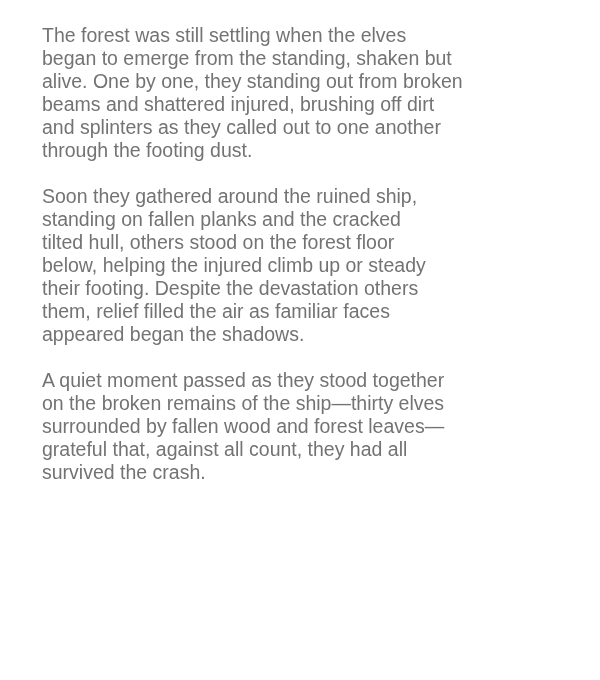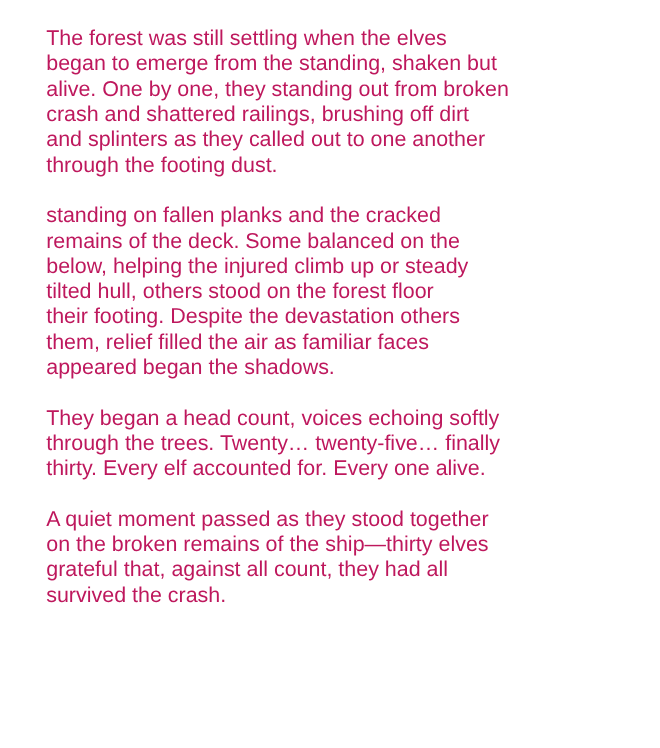--- a/index.html
+++ b/index.html
@@ -5,50 +5,46 @@
     html, body { margin: 0; padding: 0; background: #ffffff; }
     body { width: 600px; height: 680px; overflow: hidden; }
     .page {
       position: relative;
       width: 600px; height: 680px;
       box-sizing: border-box;
       padding: 24px 0 0 42px;
       font-family: "Liberation Sans", sans-serif;
       font-size: 19.5px;
       line-height: 23px;
-      color: #be185d;
+      color: #737373;
     }
     .para { margin: 0 0 23px 0; }
     .line { display: block; white-space: nowrap; }
   </style>
 </head>
 <body>
 
 <div class="page">
   <p class="para">
     <span class="line">The forest was still settling when the elves</span>
     <span class="line">began to emerge from the standing, shaken but</span>
     <span class="line">alive. One by one, they standing out from broken</span>
-    <span class="line">crash and shattered railings, brushing off dirt</span>
+    <span class="line">beams and shattered injured, brushing off dirt</span>
     <span class="line">and splinters as they called out to one another</span>
     <span class="line">through the footing dust.</span>
   </p>
   <p class="para">
+    <span class="line">Soon they gathered around the ruined ship,</span>
     <span class="line">standing on fallen planks and the cracked</span>
-    <span class="line">remains of the deck. Some balanced on the</span>
+    <span class="line">tilted hull, others stood on the forest floor</span>
     <span class="line">below, helping the injured climb up or steady</span>
-    <span class="line">tilted hull, others stood on the forest floor</span>
     <span class="line">their footing. Despite the devastation others</span>
     <span class="line">them, relief filled the air as familiar faces</span>
     <span class="line">appeared began the shadows.</span>
   </p>
   <p class="para">
-    <span class="line">They began a head count, voices echoing softly</span>
-    <span class="line">through the trees. Twenty… twenty-five… finally</span>
-    <span class="line">thirty. Every elf accounted for. Every one alive.</span>
-  </p>
-  <p class="para">
     <span class="line">A quiet moment passed as they stood together</span>
     <span class="line">on the broken remains of the ship—thirty elves</span>
+    <span class="line">surrounded by fallen wood and forest leaves—</span>
     <span class="line">grateful that, against all count, they had all</span>
     <span class="line">survived the crash.</span>
   </p>
 </div>
 
 </body></html>

